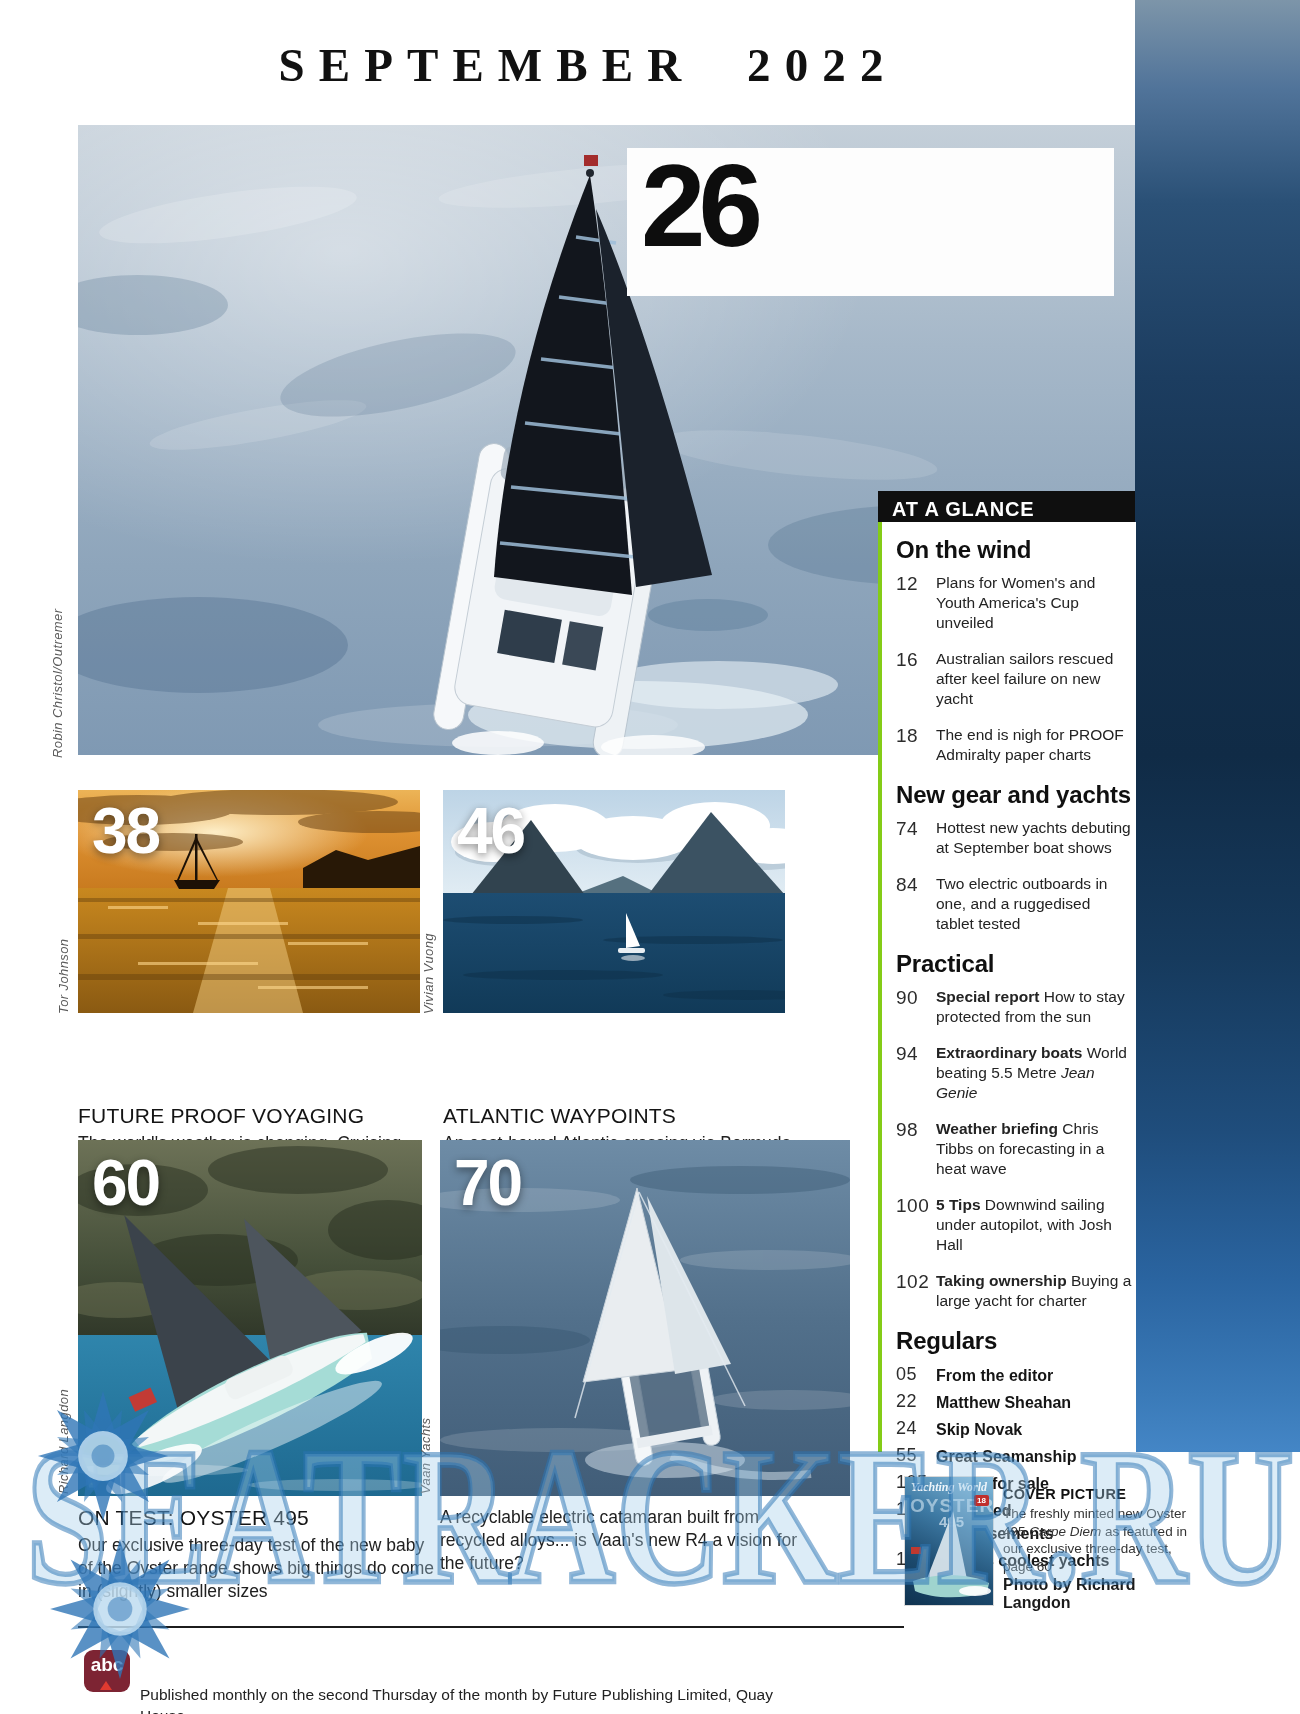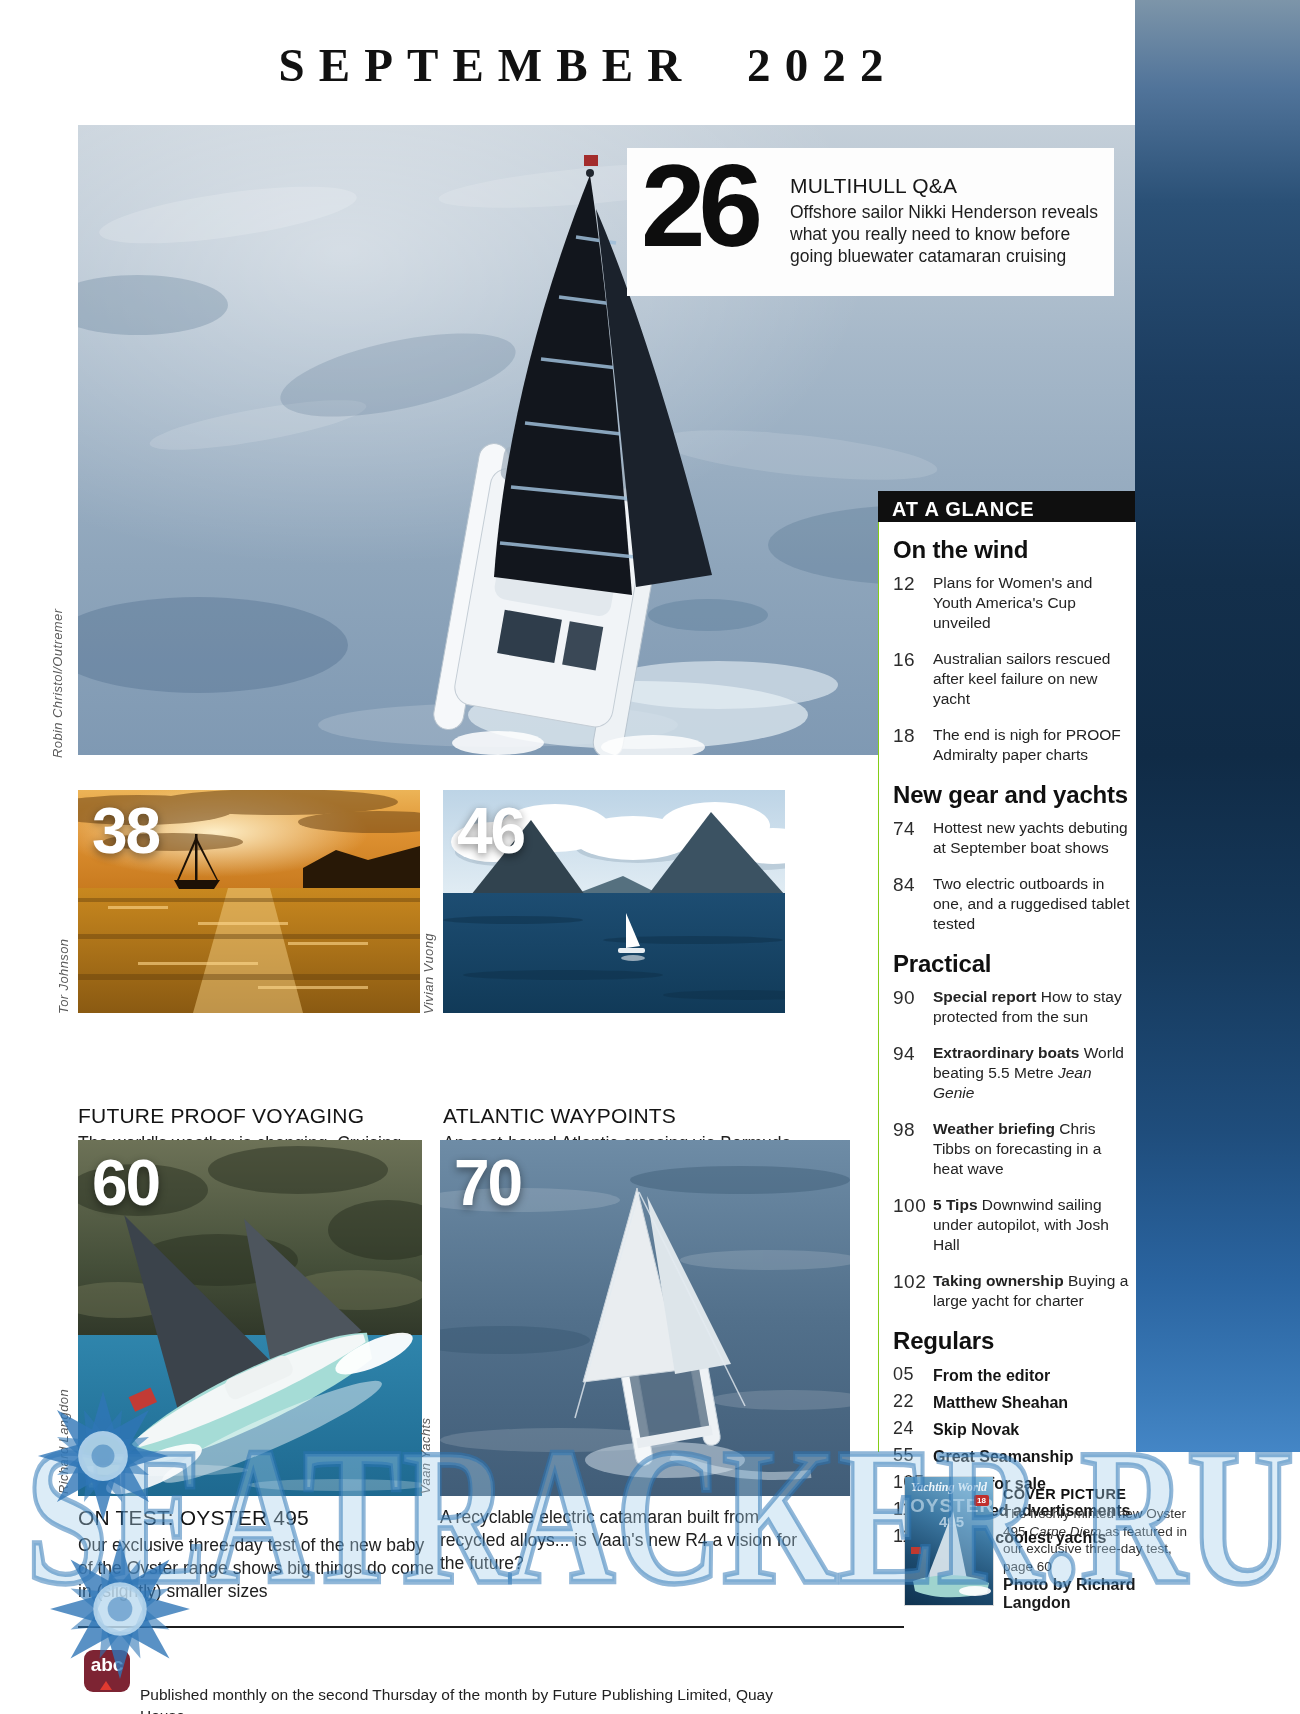--- a/index.html
+++ b/index.html
@@ -31,21 +31,21 @@
 
   
   .vcredit{writing-mode:vertical-rl;transform:rotate(180deg);font-size:13px;
     font-style:italic;color:#5a5a5a;letter-spacing:.4px;z-index:6;white-space:nowrap;}
 
   
   #glance-bar{left:878px;top:491px;width:257px;height:36px;background:#0f0f0f;z-index:6;
     color:#fff;font-weight:bold;font-size:20px;letter-spacing:.8px;
     display:flex;align-items:center;padding-left:14px;box-sizing:border-box;}
   #glance-panel{left:878px;top:522px;width:258px;height:930px;background:#fff;z-index:6;
-    border-left:1px solid #84cc16;box-sizing:border-box;padding:6px 4px 0 14px;}
+    border-left:4px solid #84cc16;box-sizing:border-box;padding:6px 4px 0 14px;}
   .sec-title{font-weight:bold;font-size:24px;letter-spacing:-.2px;color:#101010;margin:15px 0 9px;}
   #glance-panel .sec-title:first-child{margin-top:8px;}
   .toc-item{display:flex;margin-bottom:16px;}
   .toc-num{flex:0 0 40px;font-size:19px;color:#2c2c2c;letter-spacing:.5px;}
   .toc-txt{flex:1;font-size:15.5px;line-height:20px;color:#232323;}
   .ld{font-weight:bold;}
   .toc-item.single{margin-bottom:4px;}
   .toc-item.single .toc-txt{font-size:16px;line-height:23px;font-weight:bold;color:#151515;}
   .toc-item.single .toc-num{font-size:18px;}
 
@@ -164,24 +164,20 @@
         <circle cx="512" cy="48" r="4" fill="#20262e"></circle>
         <ellipse cx="630" cy="490" rx="60" ry="16" fill="#5d7e9c" opacity=".45"></ellipse>
         <ellipse cx="420" cy="618" rx="46" ry="12" fill="#ffffff" opacity=".85"></ellipse>
         <ellipse cx="575" cy="622" rx="52" ry="12" fill="#ffffff" opacity=".8"></ellipse>
       </g>
     </svg>
   </div>
 
   <div class="abs" id="feature-box">
     <div id="feature-number">26</div>
-    <div id="feature-text">
-      <div id="feature-title">MULTIHULL Q&amp;A</div>
-      <div id="feature-desc">Offshore sailor Nikki Henderson reveals what you really need to know before going bluewater catamaran cruising</div>
-    </div>
   </div>
 
   <div class="abs vcredit" style="left:50px;top:578px;height:180px;">Robin Christol/Outremer</div>
 
   <div class="abs" id="glance-bar">AT A GLANCE</div>
   <div class="abs" id="glance-panel">
 
     <div class="sec-title">On the wind</div>
     <div class="toc-item">
       <span class="toc-num">12</span>

